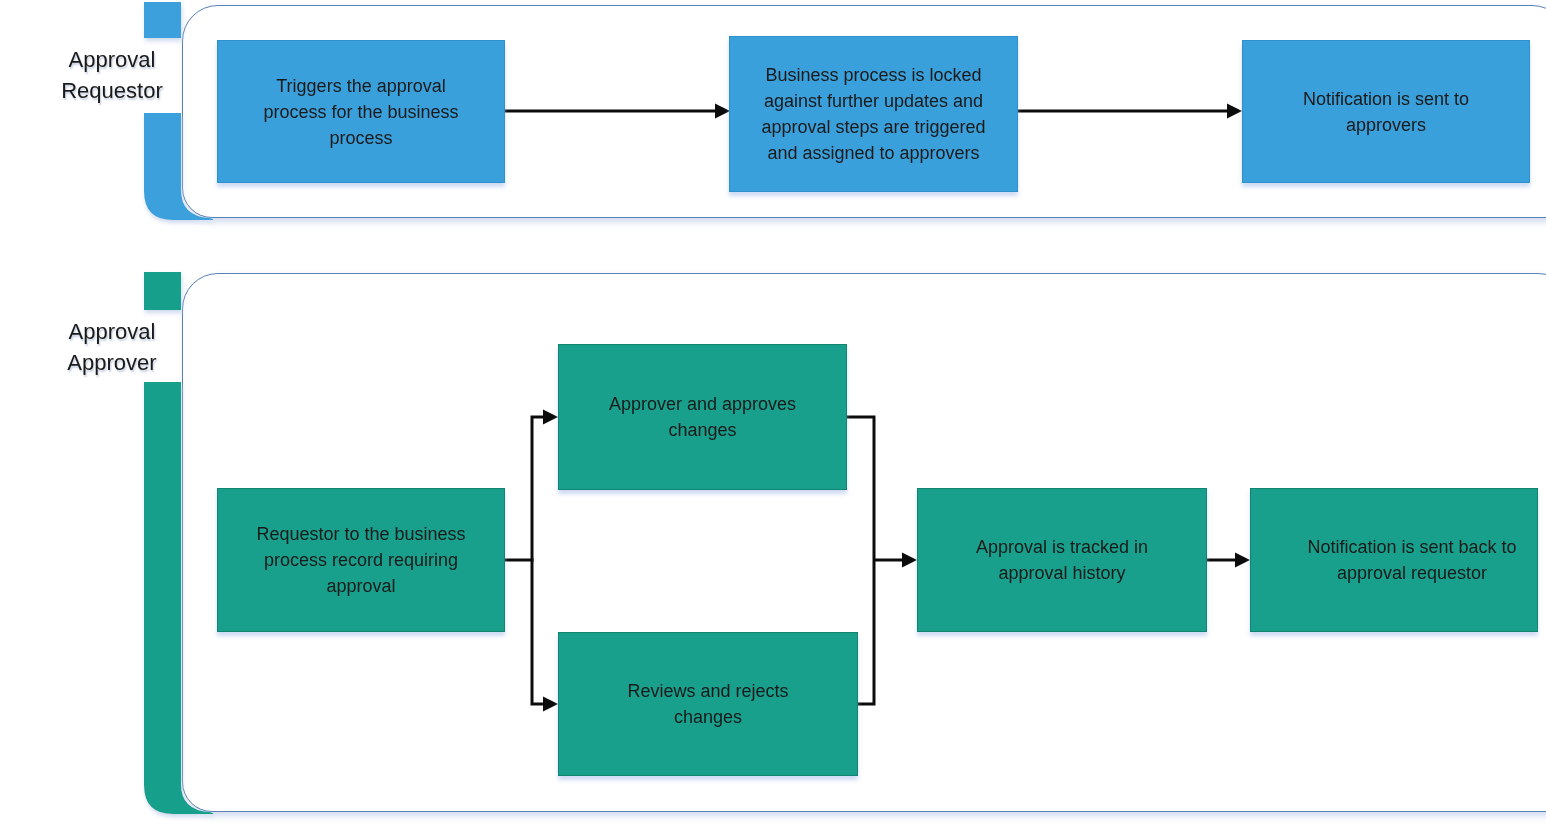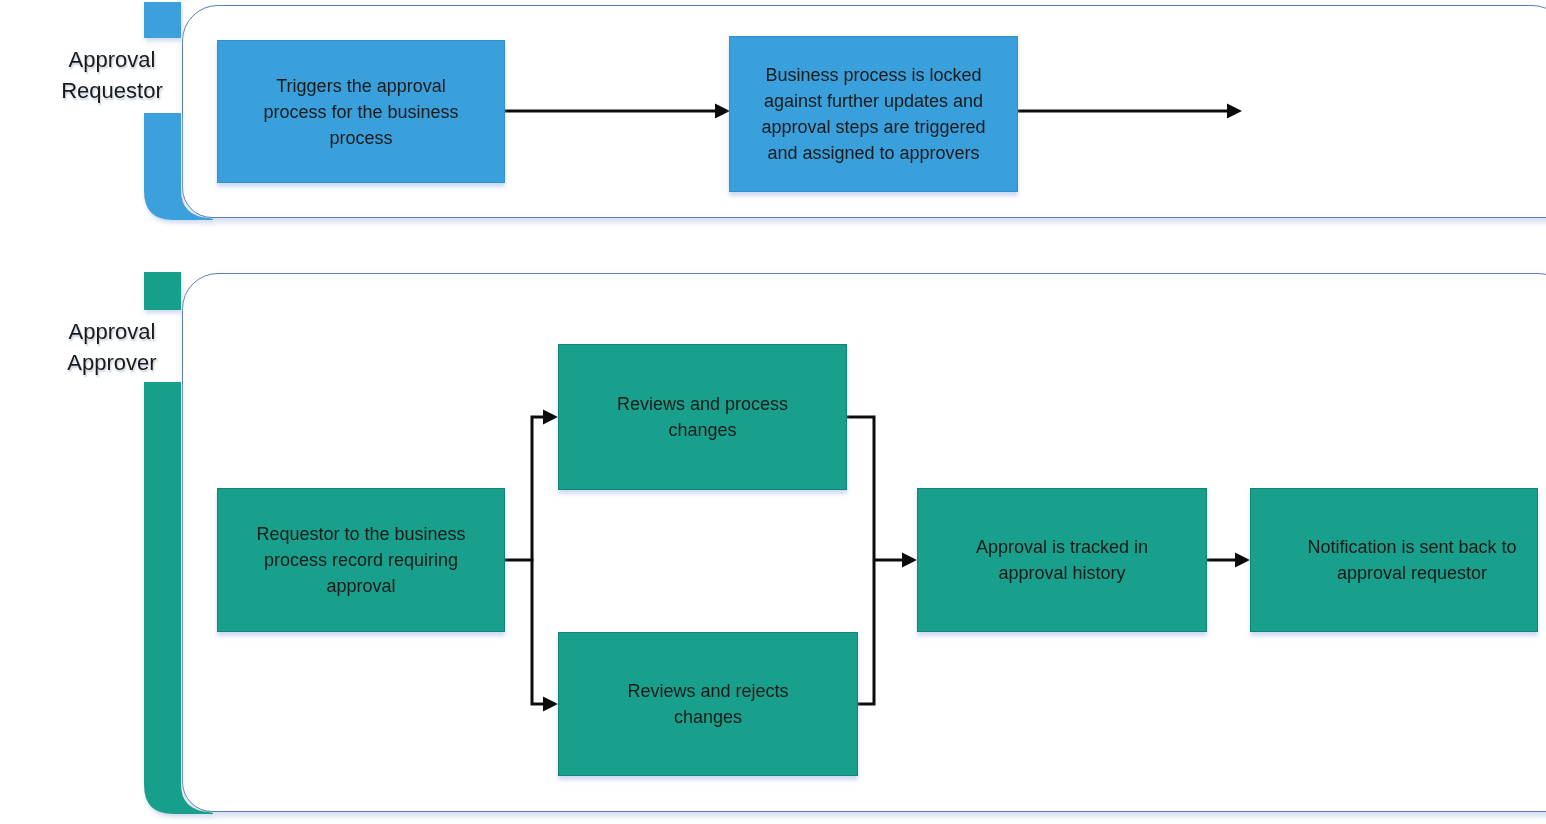--- a/index.html
+++ b/index.html
@@ -138,25 +138,27 @@
   <div class="lane-label" id="label-2">Approval
 Approver</div>
 
   <div class="box blue" id="box-a">Triggers the approval
 process for the business
 process</div>
   <div class="box blue" id="box-b">Business process is locked
 against further updates and
 approval steps are triggered
 and assigned to approvers</div>
+  <div class="box blue" id="box-c">Notification is sent to
+approvers</div>
 
   <div class="box teal" id="box-d">Requestor to the business
 process record requiring
 approval</div>
-  <div class="box teal" id="box-e">Reviews and process
+  <div class="box teal" id="box-e">Approver and approves
 changes</div>
   <div class="box teal" id="box-f">Reviews and rejects
 changes</div>
   <div class="box teal" id="box-g">Approval is tracked in
 approval history</div>
   <div class="box teal" id="box-h">Notification is sent back to
 approval requestor</div>
 
 </div>
 

